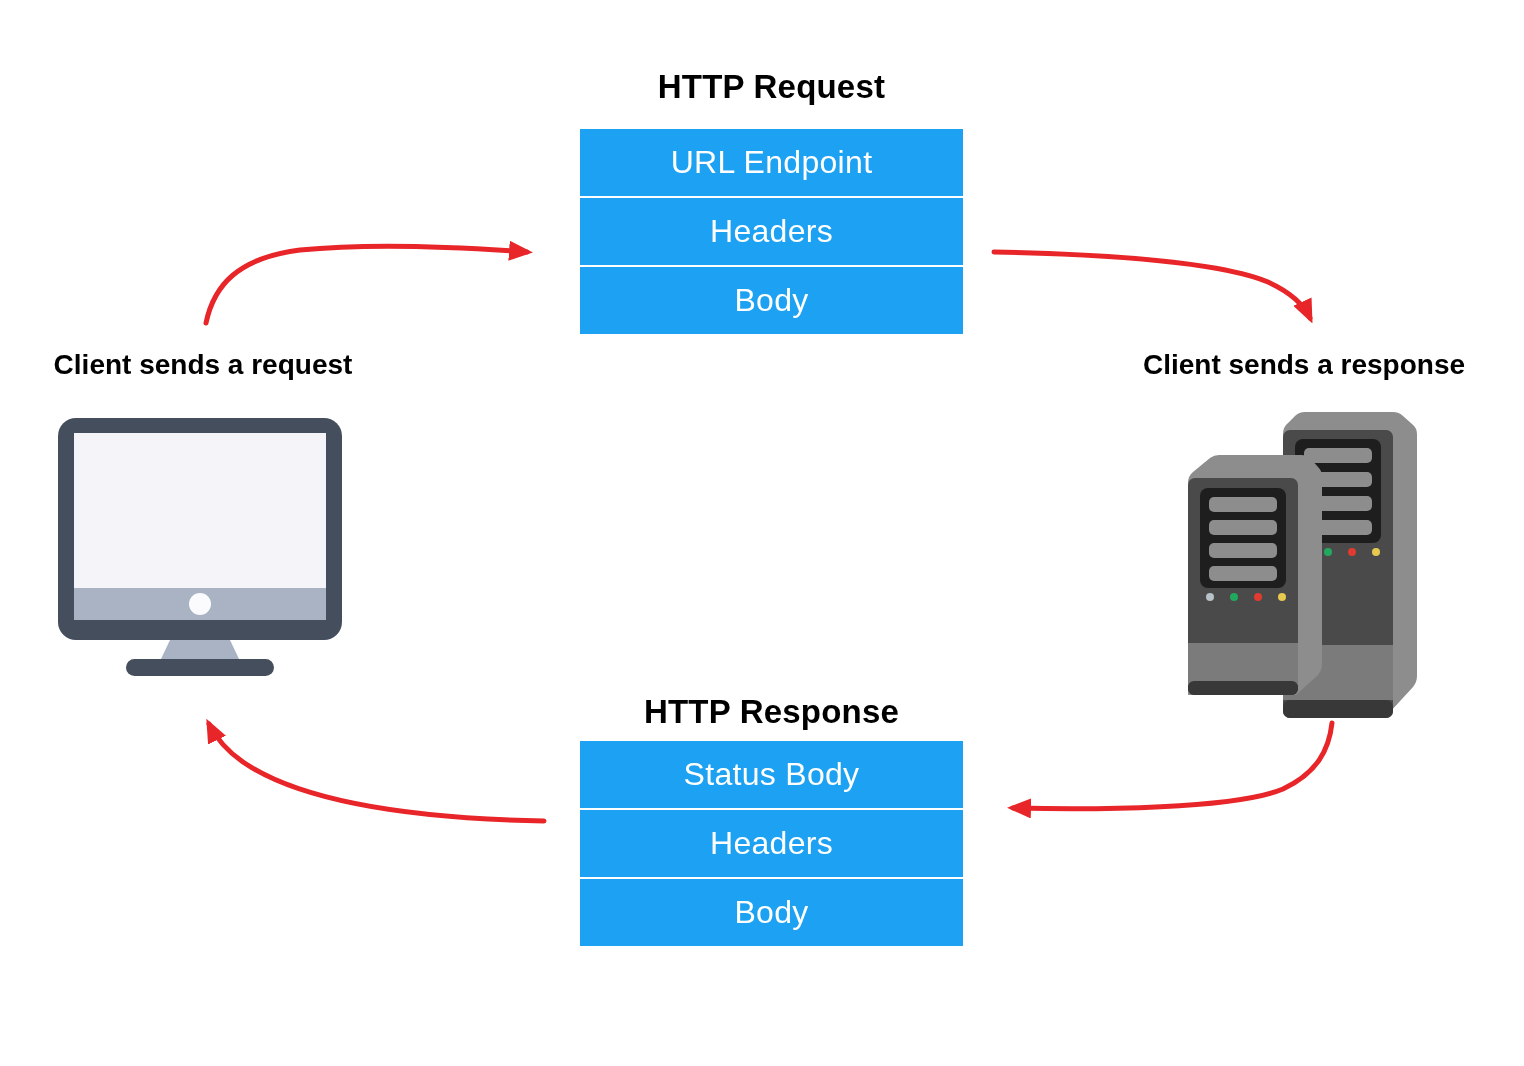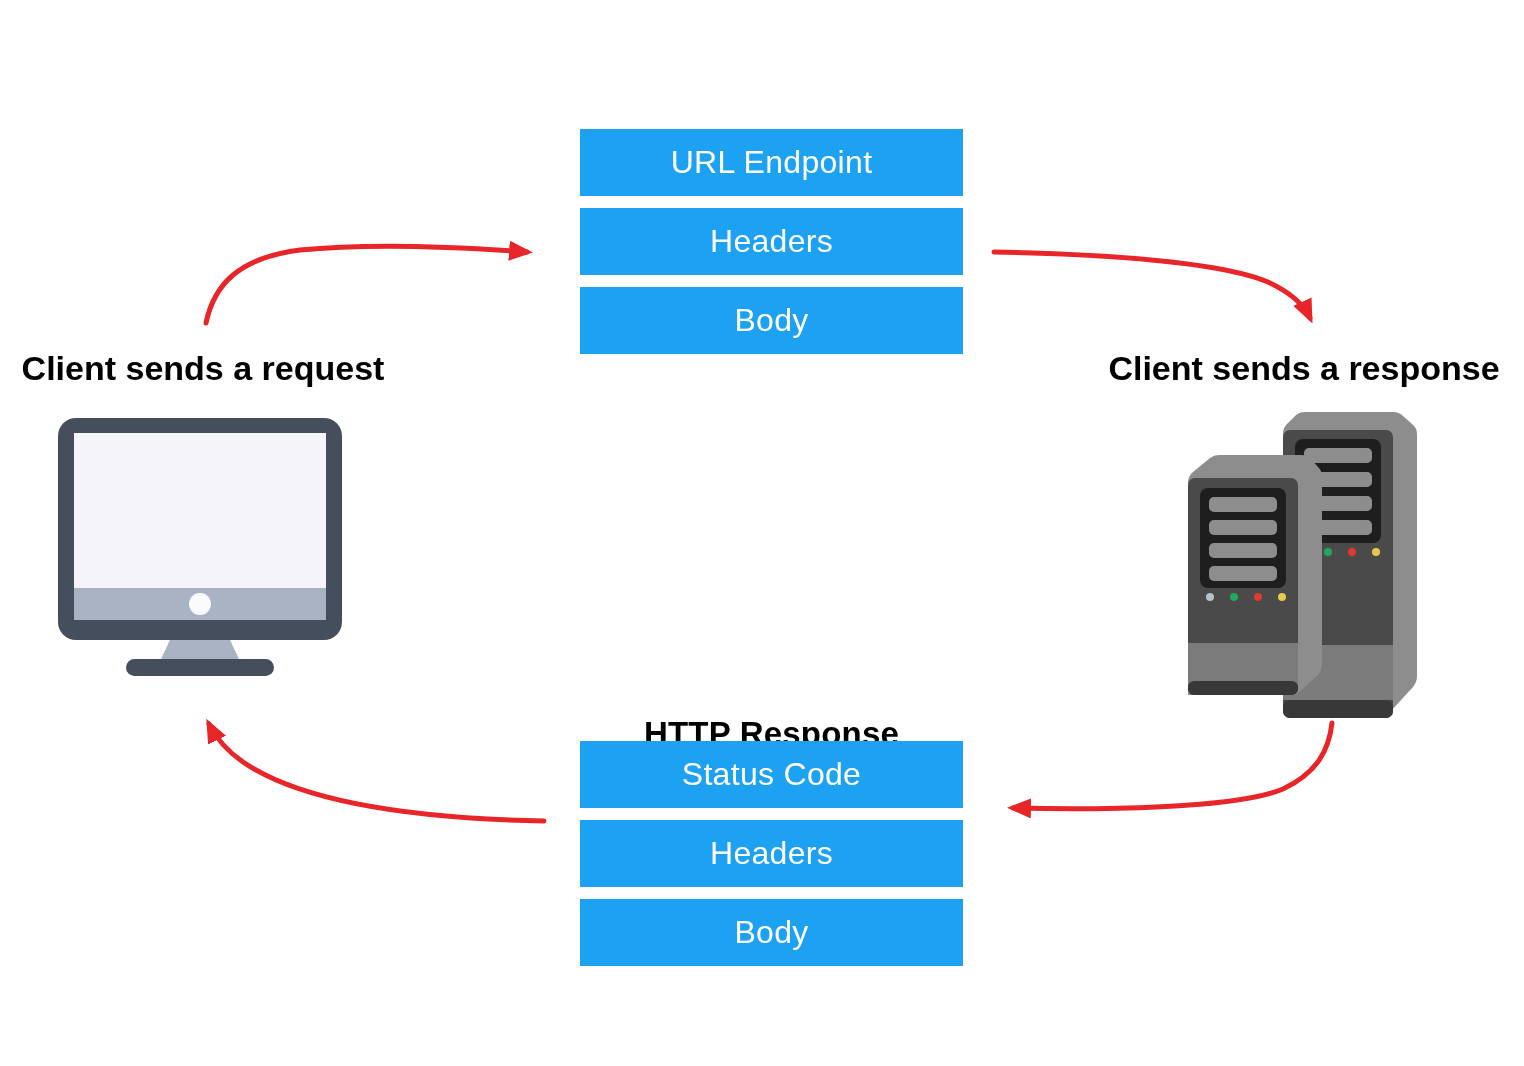--- a/index.html
+++ b/index.html
@@ -19,41 +19,41 @@
   }
   .sec-title{
     position:absolute;
     text-align:center;
     font-weight:700;
     font-size:33px;
     color:var(--ink);
     letter-spacing:0.2px;
   }
   .title-request{left:580px;top:68px;width:383px;}
-  .title-response{left:580px;top:715px;width:383px;text-align:center;}
+  .title-response{left:580px;top:693px;width:383px;text-align:center;}
   .box-stack{
     position:absolute;
     left:580px;width:383px;
-    display:flex;flex-direction:column;gap:12px;
+    display:flex;flex-direction:column;gap:2px;
   }
   .stack-request{top:129px;}
   .stack-response{top:741px;}
   .blue-box{
     height:67px;
     background:var(--accent);
     color:var(--boxtext);
     display:flex;align-items:center;justify-content:center;
     font-size:32px;
     font-weight:400;
     letter-spacing:0.3px;
   }
   .side-label{
     position:absolute;
     font-weight:700;
-    font-size:34px;
+    font-size:28px;
     color:var(--ink);
     text-align:center;
     white-space:nowrap;
   }
   .label-client{left:3px;top:349px;width:400px;}
   .label-server{left:1093px;top:349px;width:422px;}
   .icon-wrap{position:absolute;}
   .monitor-wrap{left:58px;top:418px;}
   .server-wrap{left:1183px;top:412px;}
   .arrow-layer{position:absolute;left:0;top:0;width:1524px;height:1066px;pointer-events:none;}
@@ -69,29 +69,30 @@
       <marker id="ah" viewBox="0 0 12 10" markerWidth="24" markerHeight="20" markerUnits="userSpaceOnUse" refX="9" refY="5" orient="auto">
         <path d="M0 0 L12 5 L0 10 Z" fill="#e82529"></path>
       </marker>
     </defs>
     <path class="arrow-path" d="M 206 323 C 214 285 238 258 300 250 C 370 243 460 247 527 252" marker-end="url(#ah)"></path>
     <path class="arrow-path" d="M 994 252 C 1090 254 1215 260 1268 282 C 1292 293 1304 305 1310 318" marker-end="url(#ah)"></path>
     <path class="arrow-path" d="M 1332 723 C 1329 750 1317 773 1283 789 C 1235 809 1095 810 1013 808" marker-end="url(#ah)"></path>
     <path class="arrow-path" d="M 544 821 C 440 819 310 808 243 762 C 227 751 216 738 209 724" marker-end="url(#ah)"></path>
   </svg>
 
+  <div class="sec-title title-request">HTTP Request</div>
   <div class="box-stack stack-request">
     <div class="blue-box">URL Endpoint</div>
     <div class="blue-box">Headers</div>
     <div class="blue-box">Body</div>
   </div>
 
   <div class="sec-title title-response">HTTP Response</div>
   <div class="box-stack stack-response">
-    <div class="blue-box">Status Code</div>
+    <div class="blue-box">Status Body</div>
     <div class="blue-box">Headers</div>
     <div class="blue-box">Body</div>
   </div>
 
   <div class="side-label label-client">Client sends a request</div>
   <div class="icon-wrap monitor-wrap">
     <svg width="284" height="258" viewBox="0 0 284 258">
       <rect x="0" y="0" width="284" height="222" rx="18" fill="#454e5c"></rect>
       <rect x="16" y="15" width="252" height="187" fill="#f4f4f9"></rect>
       <rect x="16" y="170" width="252" height="32" fill="#a9b3c4"></rect>

